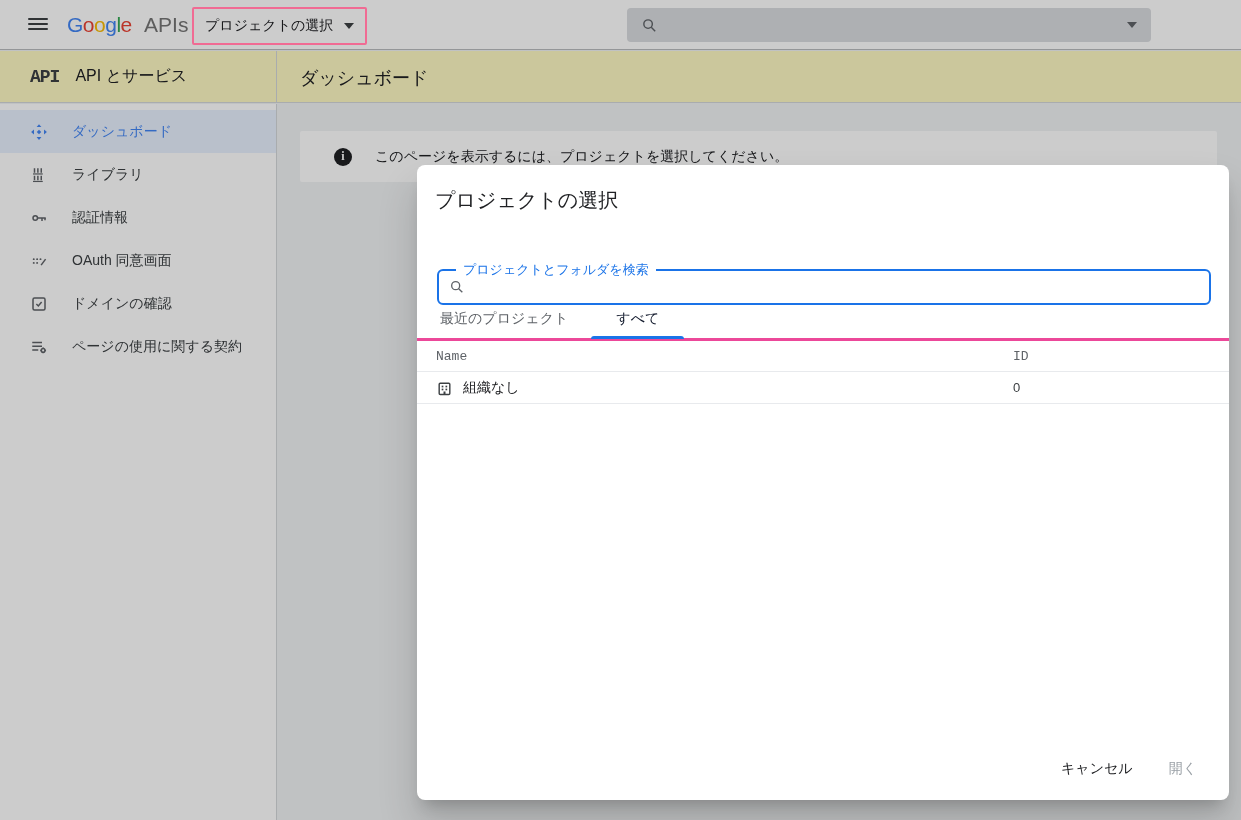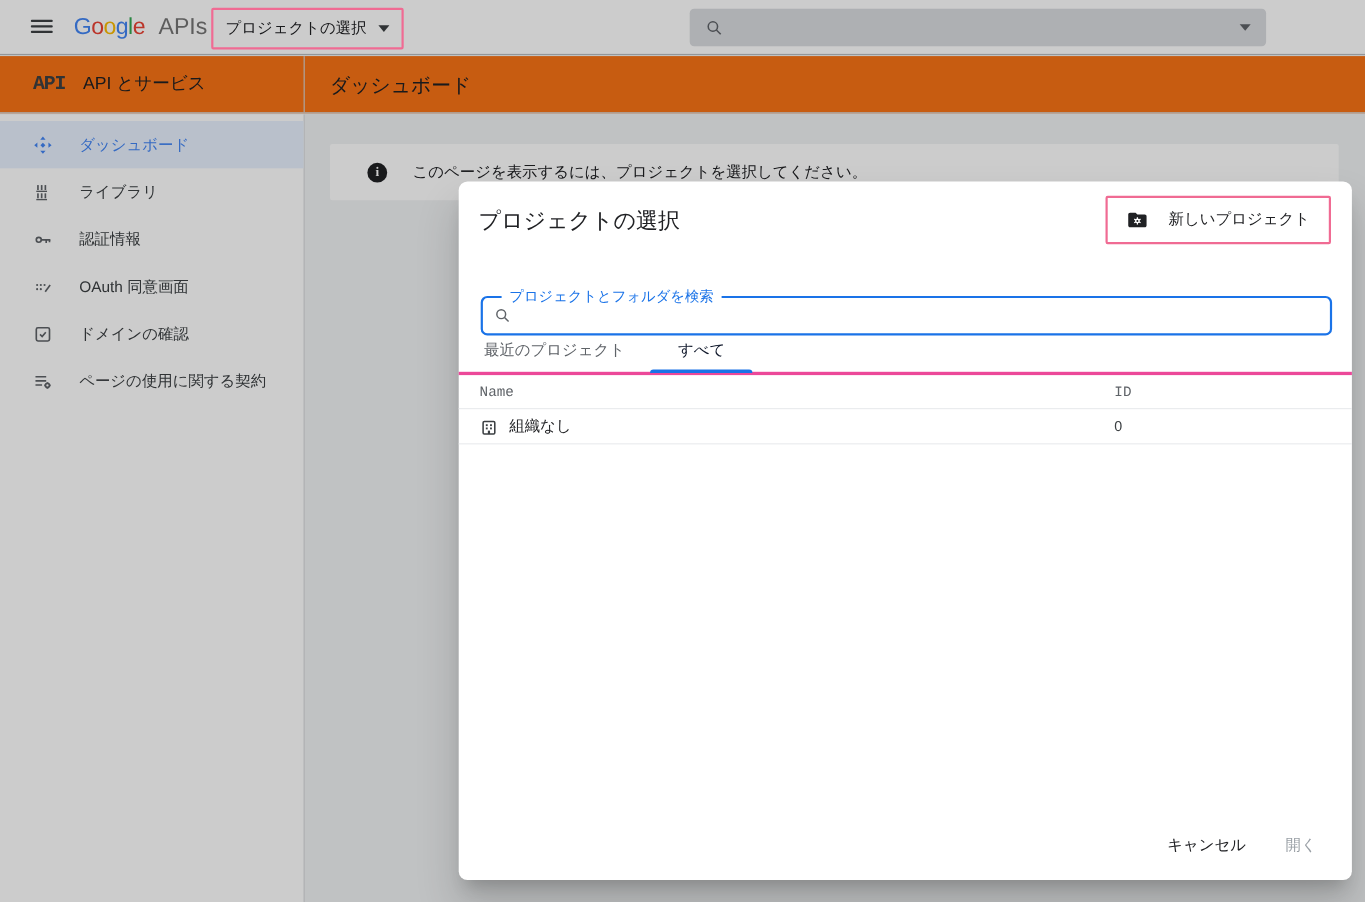--- a/index.html
+++ b/index.html
@@ -31,21 +31,21 @@
     position:absolute; left:627px; top:8px; width:524px; height:34px;
     background:#dadce0; border-radius:4px; display:flex; align-items:center;
     padding:0 14px; justify-content:space-between; cursor:text;
   }
   .top-search .caret-down { border-top-color:#5f6368; }
   .icon-svg { display:block; }
 
   
   .subheader {
     position:absolute; top:51px; left:0; right:0; height:52px;
-    background:#f97316; border-bottom:1px solid #d4d7da; z-index:1;
+    background:#fef9c3; border-bottom:1px solid #d4d7da; z-index:1;
   }
   .subheader-left {
     position:absolute; left:0; top:0; width:277px; height:100%;
     border-right:1px solid #d4d7da; display:flex; align-items:center;
   }
   .product-glyph {
     margin-left:30px; font-family:"Liberation Mono","DejaVu Sans Mono",monospace;
     font-weight:bold; font-size:18px; color:#3c4043; letter-spacing:-1px;
   }
   .subheader-title { margin-left:16px; font-size:16px; color:#202124; }
@@ -252,33 +252,20 @@
     <span class="info-icon">i</span>
     <span class="banner-text">このページを表示するには、プロジェクトを選択してください。</span>
   </div>
 </div>
 
 <div class="overlay"></div>
 
 <div class="dialog">
   <div class="dialog-title">プロジェクトの選択</div>
 
-  <div class="new-project-btn">
-    <svg class="icon-svg" width="20" height="20" viewBox="0 0 24 24" fill="#202124">
-      <path d="M10 4l2 2h8c1.1 0 2 .9 2 2v10c0 1.1-.9 2-2 2H4c-1.1 0-2-.9-2-2V6c0-1.1.9-2 2-2h6z"></path>
-      <g fill="#ffffff">
-        <rect x="11.3" y="9" width="1.4" height="8"></rect>
-        <rect x="11.3" y="9" width="1.4" height="8" transform="rotate(60 12 13)"></rect>
-        <rect x="11.3" y="9" width="1.4" height="8" transform="rotate(-60 12 13)"></rect>
-        <circle cx="12" cy="13" r="2.6"></circle>
-      </g>
-      <circle cx="12" cy="13" r="1.1" fill="#202124"></circle>
-    </svg>
-    <span class="np-label">新しいプロジェクト</span>
-  </div>
 
   <div class="search-field">
     <span class="float-label">プロジェクトとフォルダを検索</span>
     <svg class="sf-magnifier icon-svg" width="16" height="16" viewBox="0 0 24 24" fill="none" stroke="currentColor" stroke-width="2">
       <circle cx="10" cy="10" r="6"></circle>
         <path d="M14.5 14.5L20 20"></path>
     </svg>
     <input type="text" value="" style="">
   </div>
 

